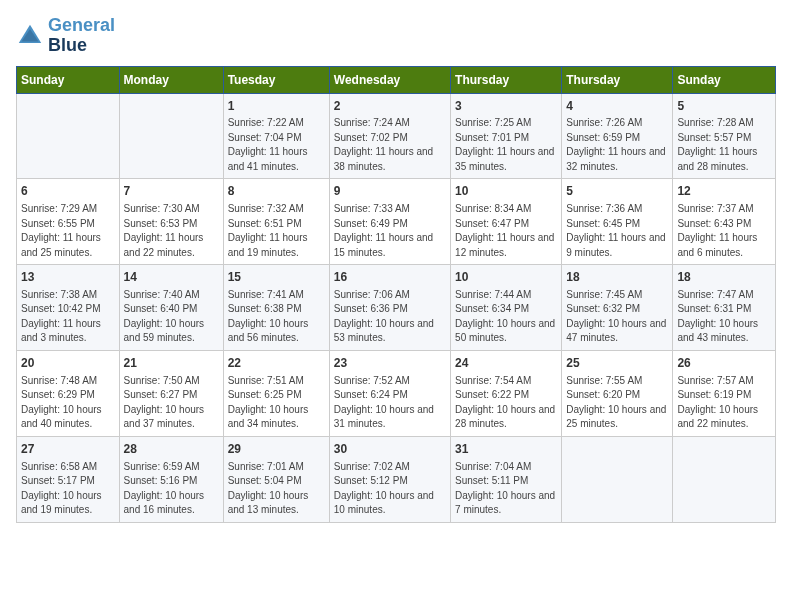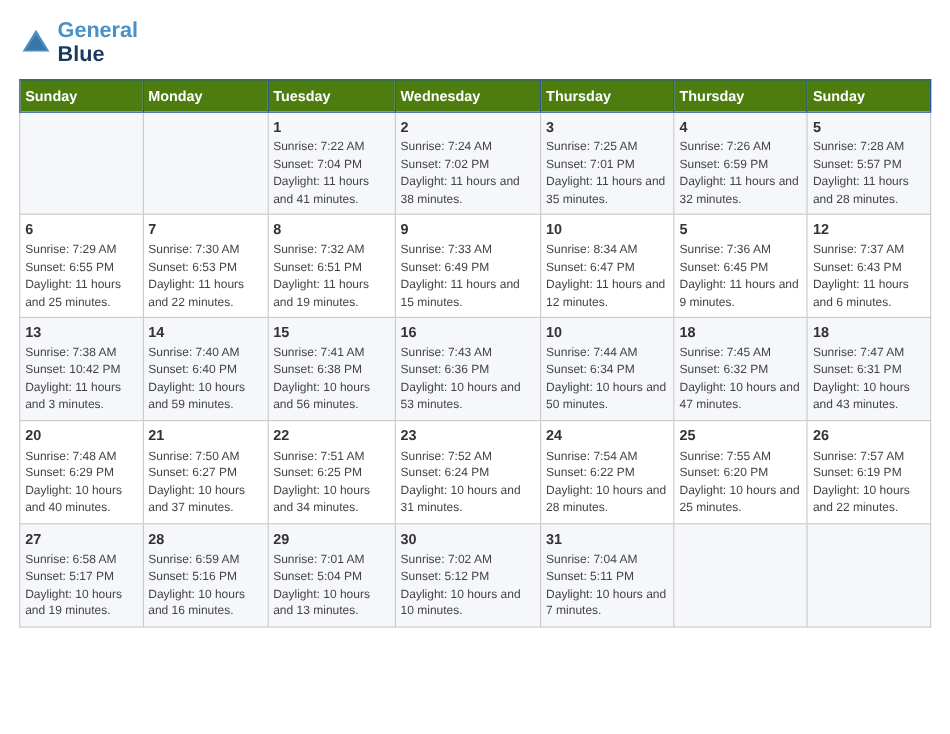--- a/index.html
+++ b/index.html
@@ -211,21 +211,21 @@
 Daylight: 10 hours and 59 minutes.</div>
         </td>
         <td>
           <span class="day-number">15</span>
           <div class="cell-text">Sunrise: 7:41 AM
 Sunset: 6:38 PM
 Daylight: 10 hours and 56 minutes.</div>
         </td>
         <td>
           <span class="day-number">16</span>
-          <div class="cell-text">Sunrise: 7:43 AM
+          <div class="cell-text">Sunrise: 7:06 AM
 Sunset: 6:36 PM
 Daylight: 10 hours and 53 minutes.</div>
         </td>
         <td>
           <span class="day-number">10</span>
           <div class="cell-text">Sunrise: 7:44 AM
 Sunset: 6:34 PM
 Daylight: 10 hours and 50 minutes.</div>
         </td>
         <td>

